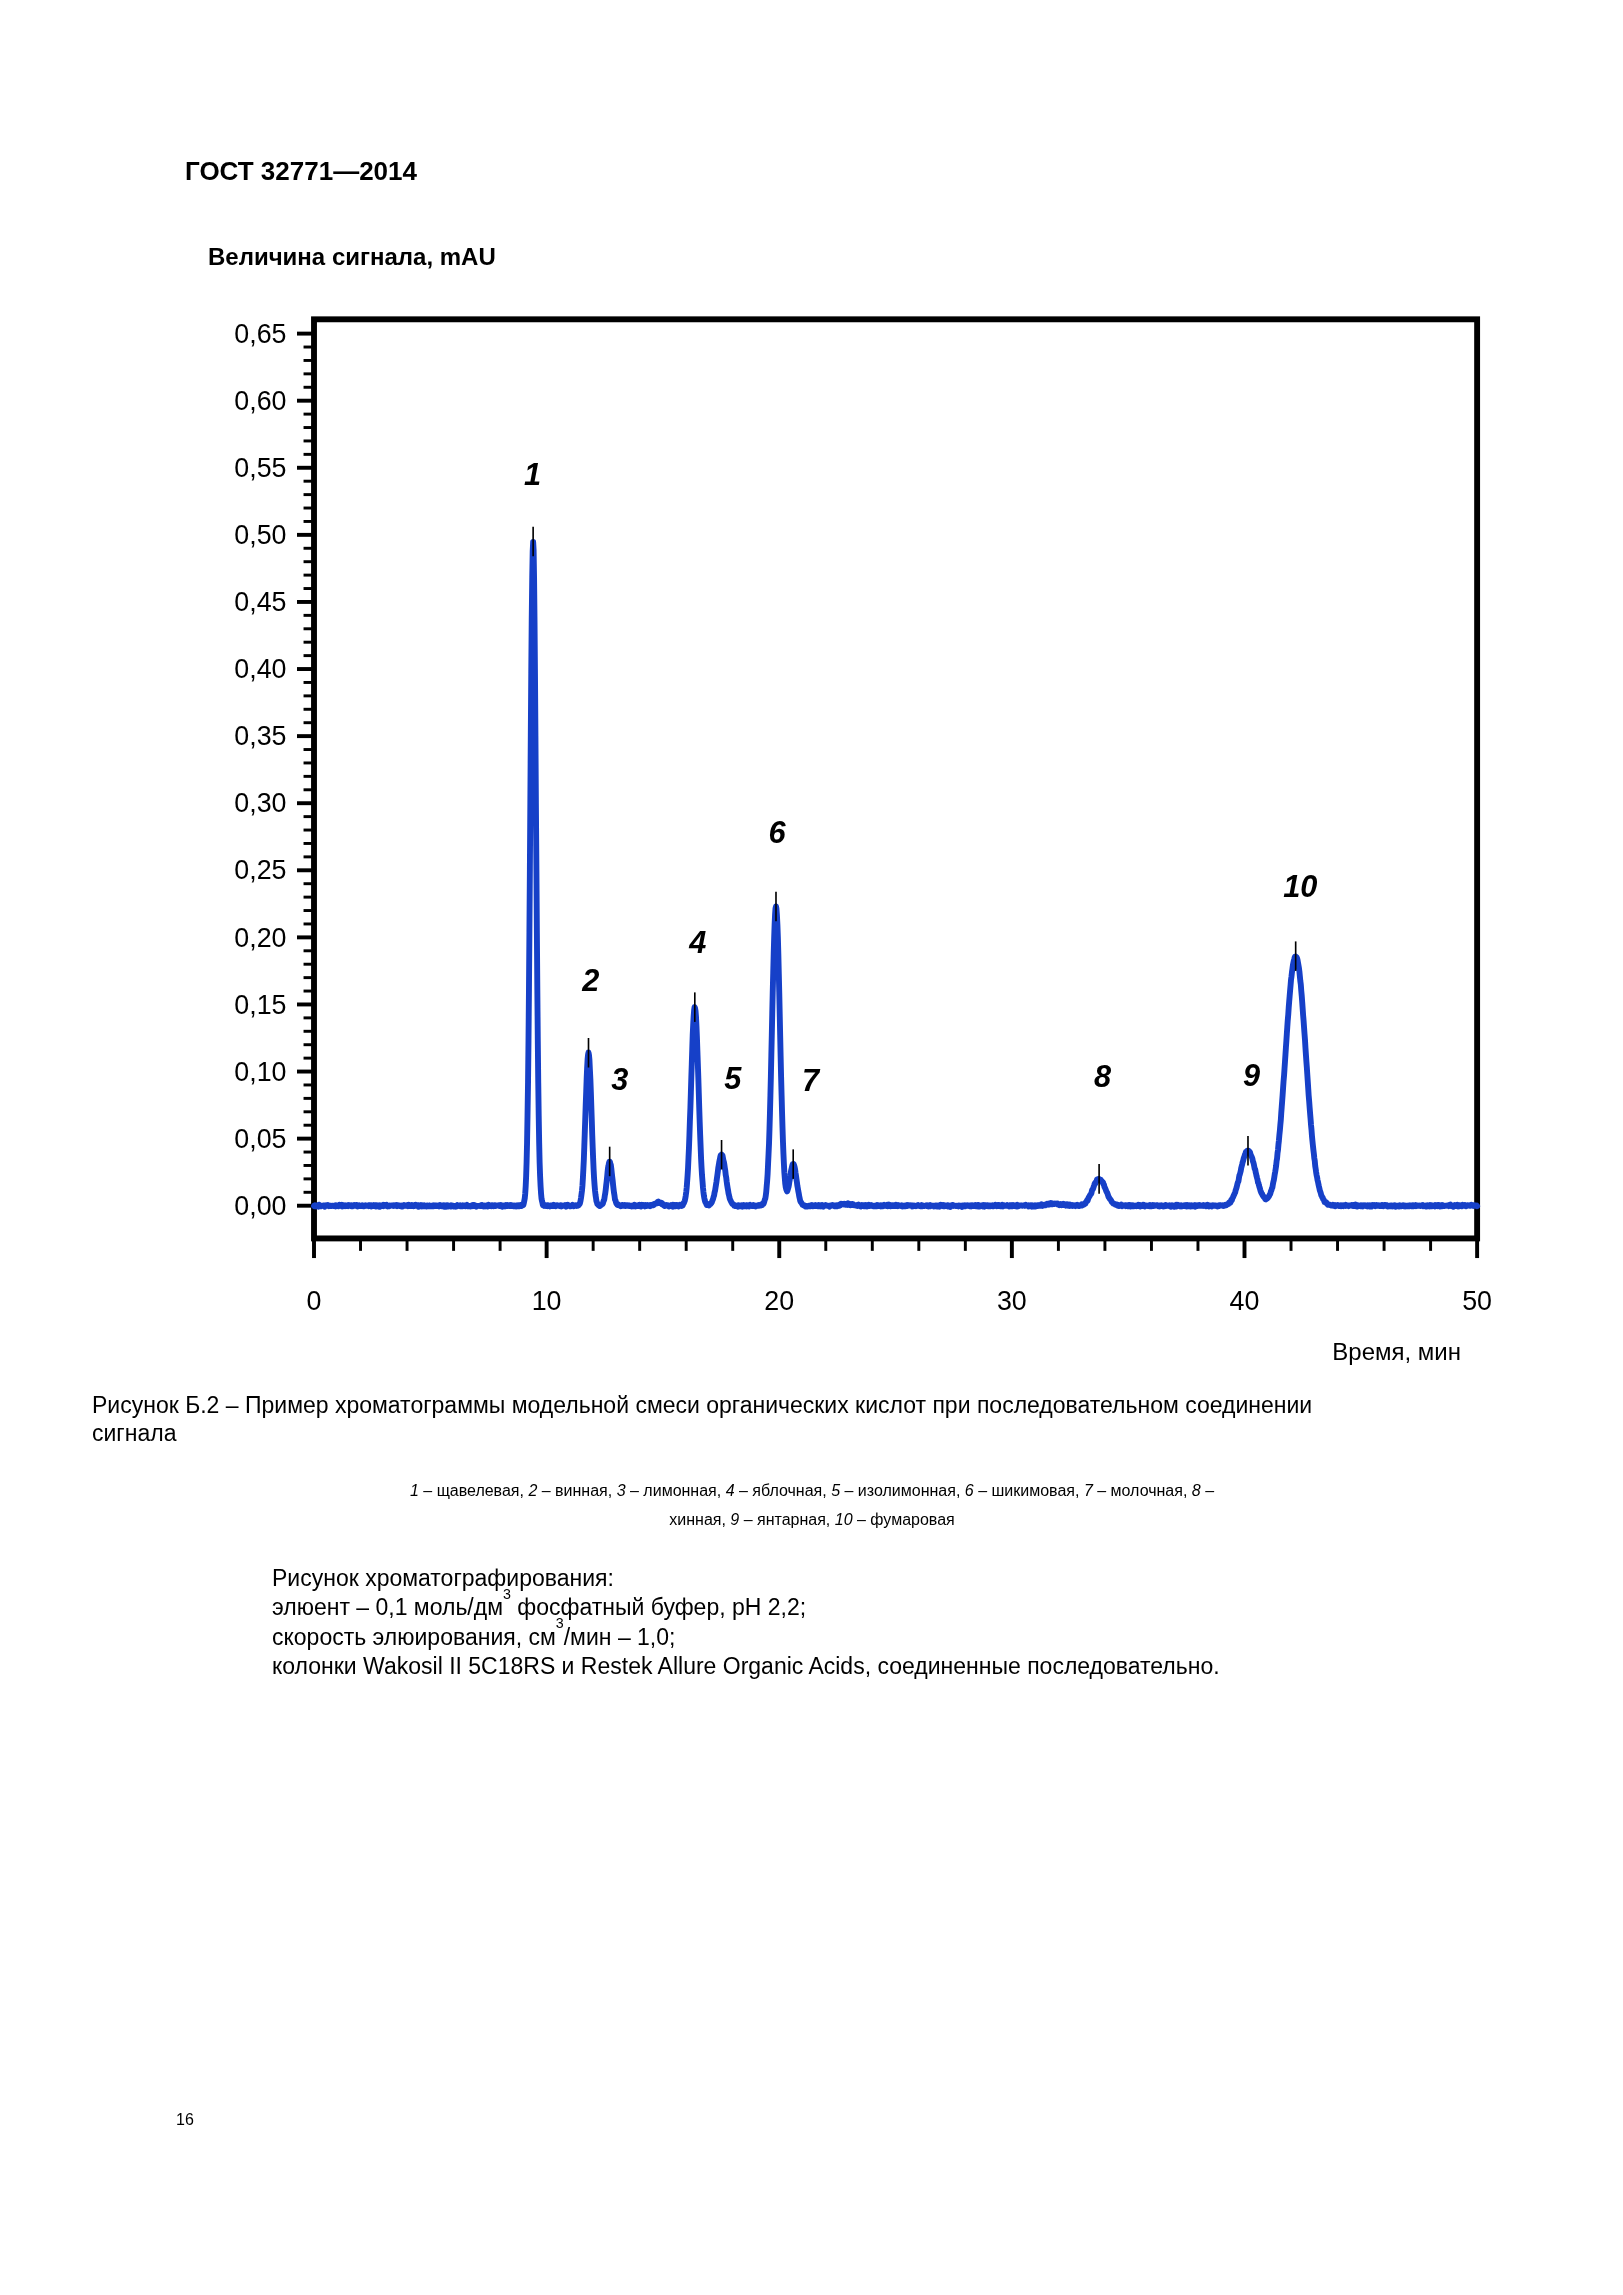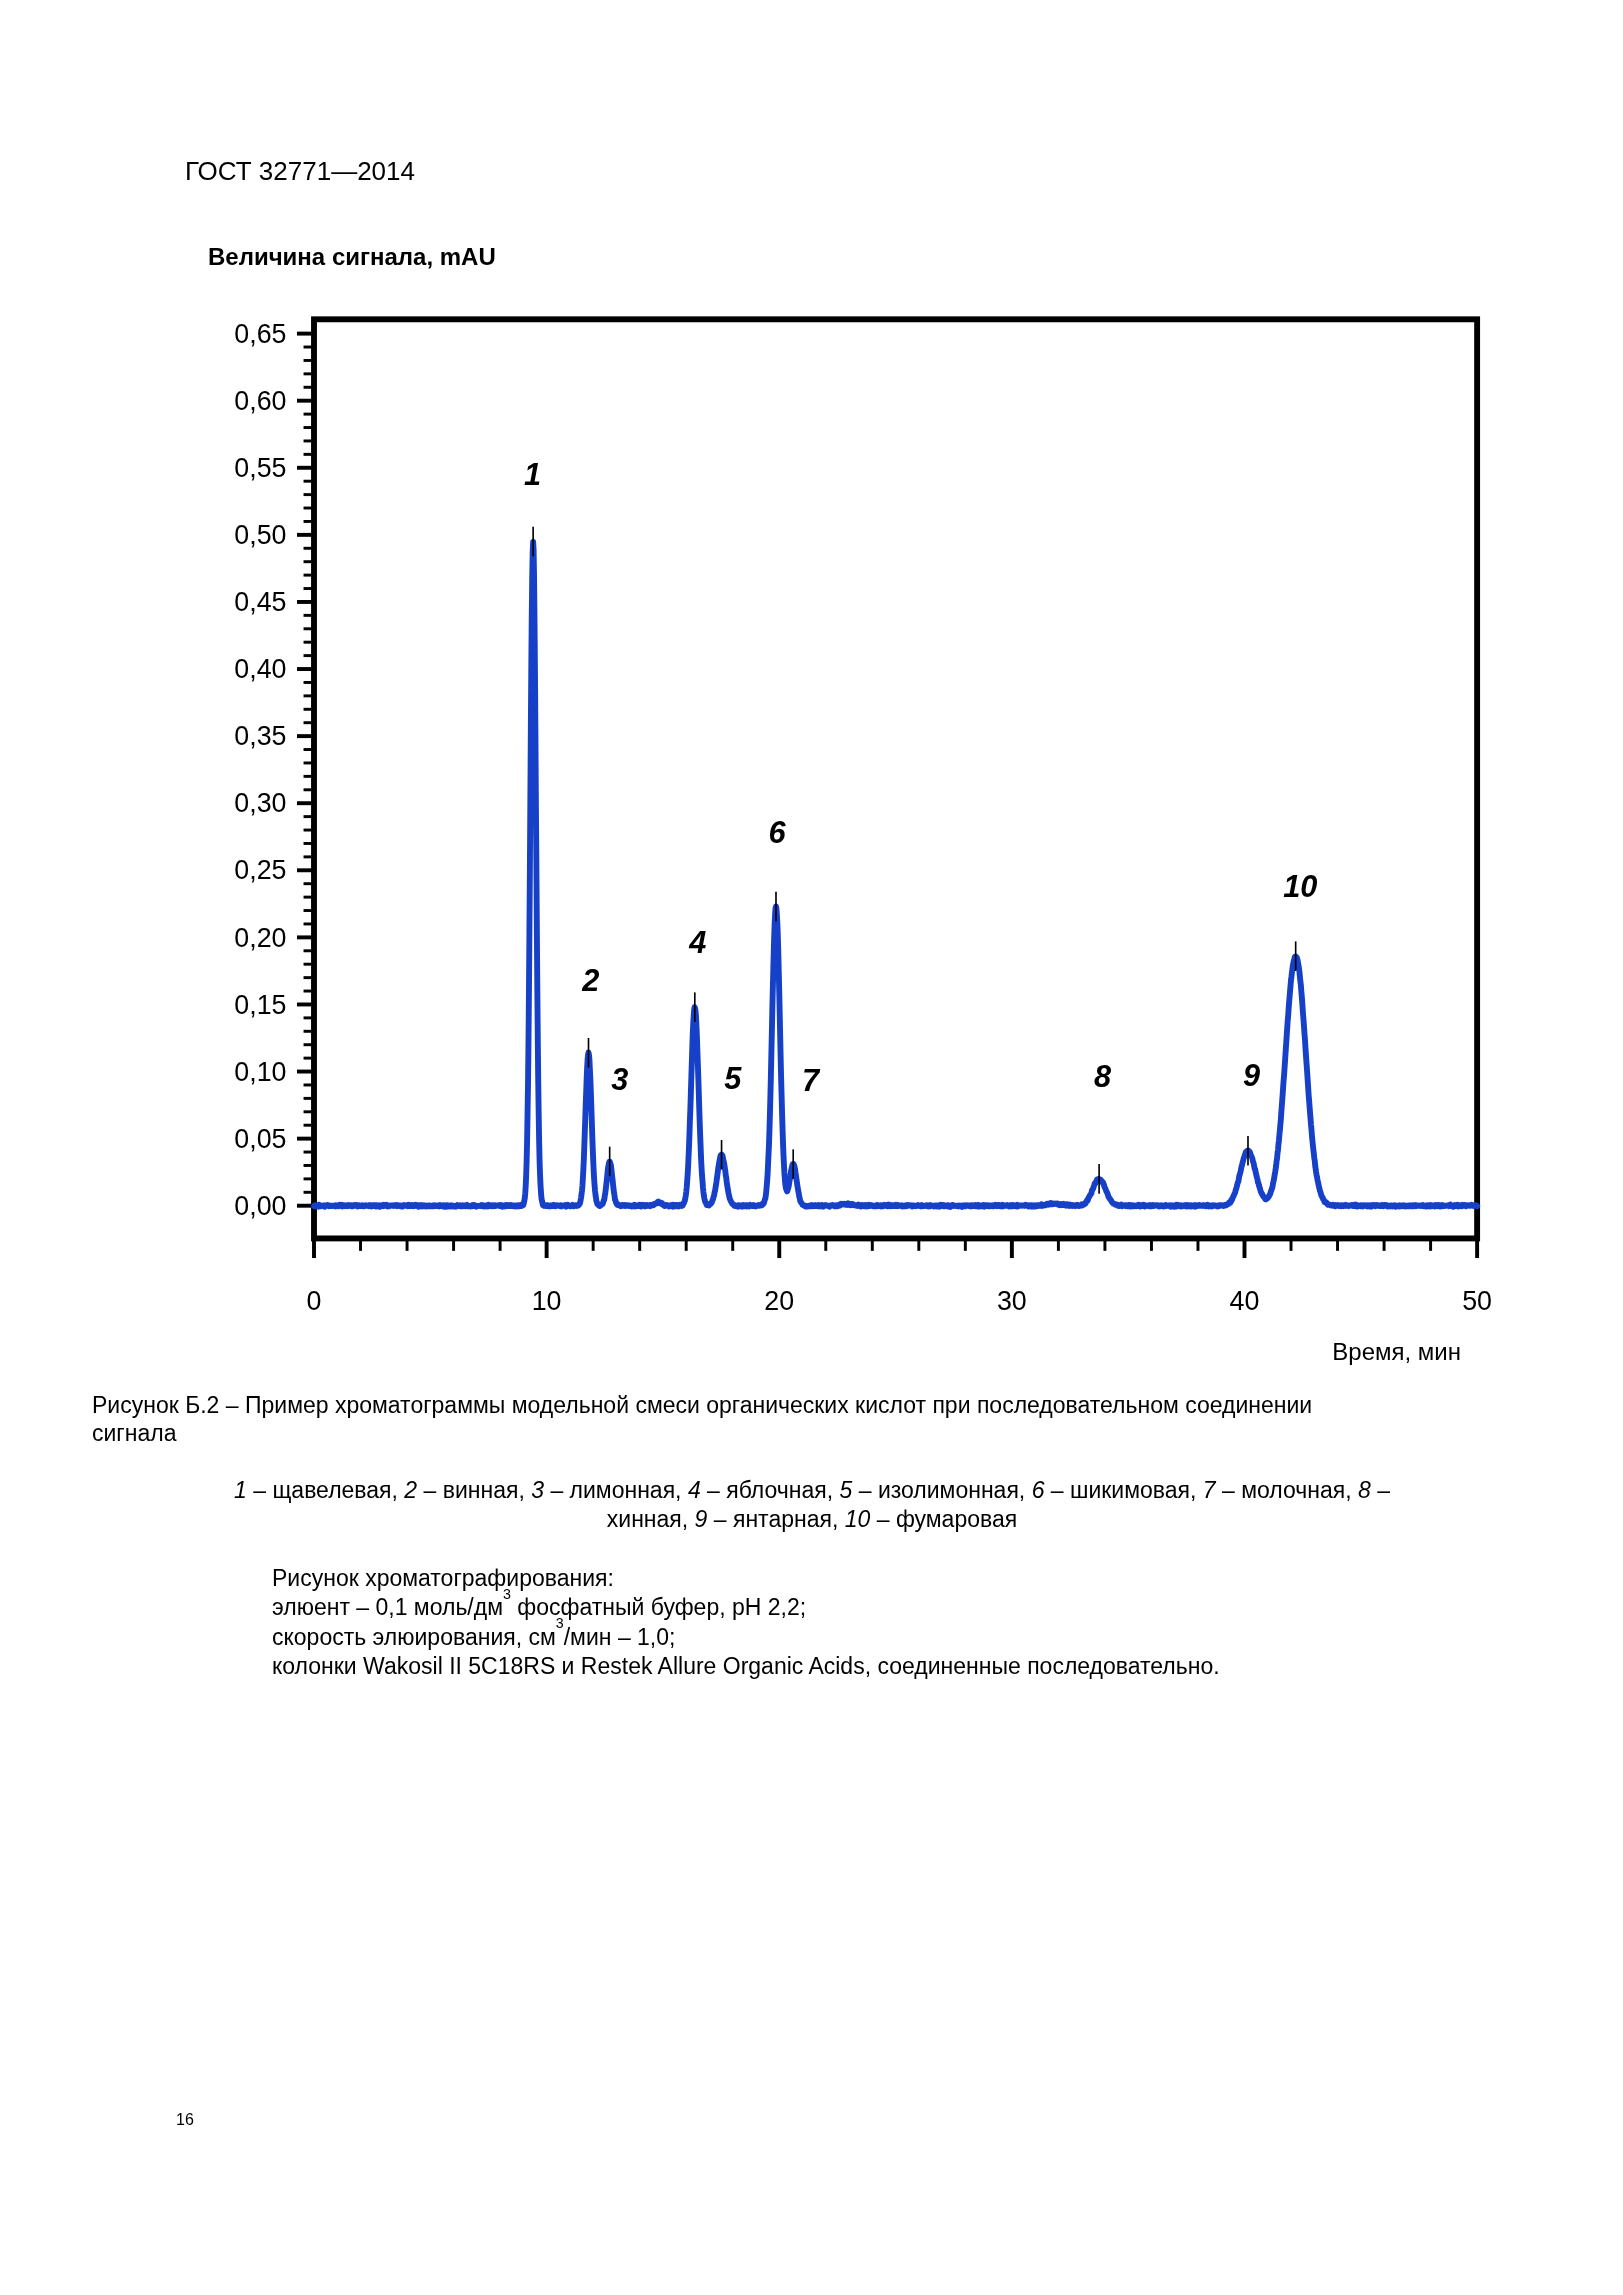--- a/index.html
+++ b/index.html
@@ -5,26 +5,26 @@
   html,body{margin:0;padding:0;background:#888;}
   .page{
     position:relative;
     width:1623px;height:2295px;
     background:#ffffff;
     font-family:"Liberation Sans","DejaVu Sans",sans-serif;
     color:#000;
     overflow:hidden;
   }
   .abs{position:absolute;}
-  .doc-header{left:185px;top:156px;font-size:26px;font-weight:normal;letter-spacing:0px;}
+  .doc-header{left:185px;top:156px;font-size:26px;font-weight:bold;letter-spacing:0px;}
   .y-title{left:208px;top:243px;font-size:24px;font-weight:bold;}
   .x-title{left:1134px;top:1338px;width:327px;text-align:right;font-size:24px;font-weight:normal;}
   #chart-svg{left:0;top:0;}
   .caption{left:92px;top:1391px;width:1440px;text-align:left;font-size:23px;line-height:28px;}
-  .legend{left:92px;top:1476px;width:1440px;text-align:center;font-size:23px;line-height:29px;}
+  .legend{left:92px;top:1476px;width:1440px;text-align:center;font-size:16px;line-height:29px;}
   .legend i, .caption i{font-style:italic;}
   .conditions{left:272px;top:1564px;width:1178px;text-align:left;font-size:23px;line-height:29.4px;}
   .conditions sup, .legend sup{font-size:0.62em;line-height:0;position:relative;top:-0.55em;}
   .page-num{left:176px;top:2111px;font-size:16px;}
 </style>
 </head>
 <body>
 
 <div class="page">
 

